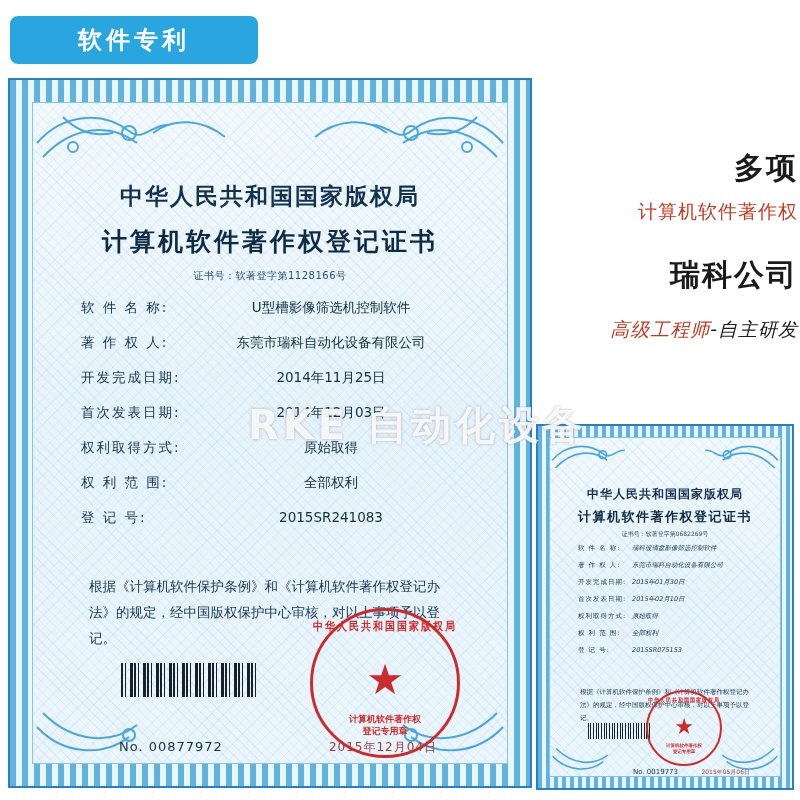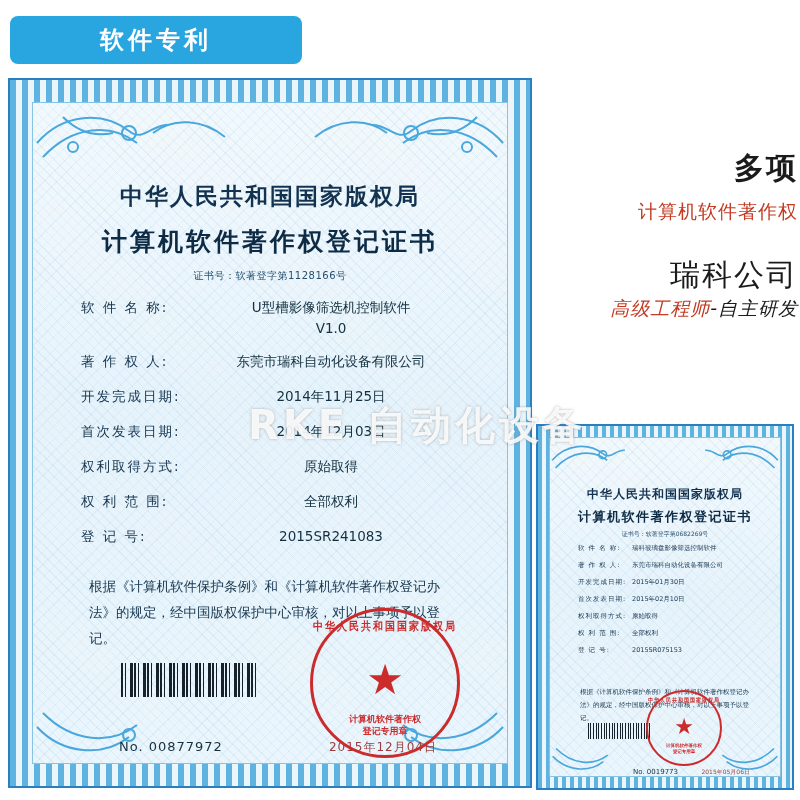--- a/index.html
+++ b/index.html
@@ -13,21 +13,21 @@
     position: relative;
     overflow: hidden;
     font-family: "DejaVu Sans", "Liberation Sans", sans-serif;
   }
 
   
   .badge {
     position: absolute;
     left: 10px;
     top: 16px;
-    width: 292px;
+    width: 248px;
     height: 48px;
     background: #29a5e0;
     border-radius: 8px;
     color: #ffffff;
     font-size: 24px;
     letter-spacing: 4px;
     display: flex;
     align-items: center;
     justify-content: center;
     font-weight: bold;
@@ -49,24 +49,24 @@
     margin-bottom: 10px;
   }
   .rc-line2 {
     font-size: 19px;
     color: #c23b22;
     letter-spacing: 1px;
     margin-bottom: 30px;
   }
   .rc-line3 {
     font-size: 30px;
-    font-weight: normal;
+    font-weight: bold;
     color: #1b1b1b;
     letter-spacing: 2px;
-    margin-bottom: 0;
+    margin-bottom: 21px;
   }
   .rc-line4 {
     font-size: 19px;
     letter-spacing: 1px;
     font-style: italic;
   }
   .rc-line4 .red { color: #c23b22; }
   .rc-line4 .dark { color: #1b1b1b; }
 
   
@@ -330,21 +330,21 @@
     margin-bottom: 8px;
     font-size: 6.5px;
     color: #17364f;
   }
   .s-fld .lbl {
     width: 54px;
     flex: none;
     letter-spacing: 1px;
     white-space: nowrap;
   }
-  .s-fld .val { flex: 1; }
+  .s-fld .val { flex: 1; font-style: italic; }
   .s-para {
     position: absolute;
     top: 248px;
     left: 30px;
     right: 22px;
     font-size: 6.5px;
     line-height: 13px;
     color: #17364f;
   }
   .s-barcode {
@@ -435,21 +435,20 @@
 
     <div class="m-title1">中华人民共和国国家版权局</div>
     <div class="m-title2">计算机软件著作权登记证书</div>
     <div class="m-certno">证书号：软著登字第1128166号</div>
 
     <div class="m-fields">
       <div class="fld">
         <div class="lbl">软 件 名 称:</div>
         <div class="val">
           <span>U型槽影像筛选机控制软件</span>
-          <span class="sub">V1.0</span>
         </div>
       </div>
       <div class="fld">
         <div class="lbl">著 作 权 人:</div>
         <div class="val">东莞市瑞科自动化设备有限公司</div>
       </div>
       <div class="fld">
         <div class="lbl">开发完成日期:</div>
         <div class="val">2014年11月25日</div>
       </div>

